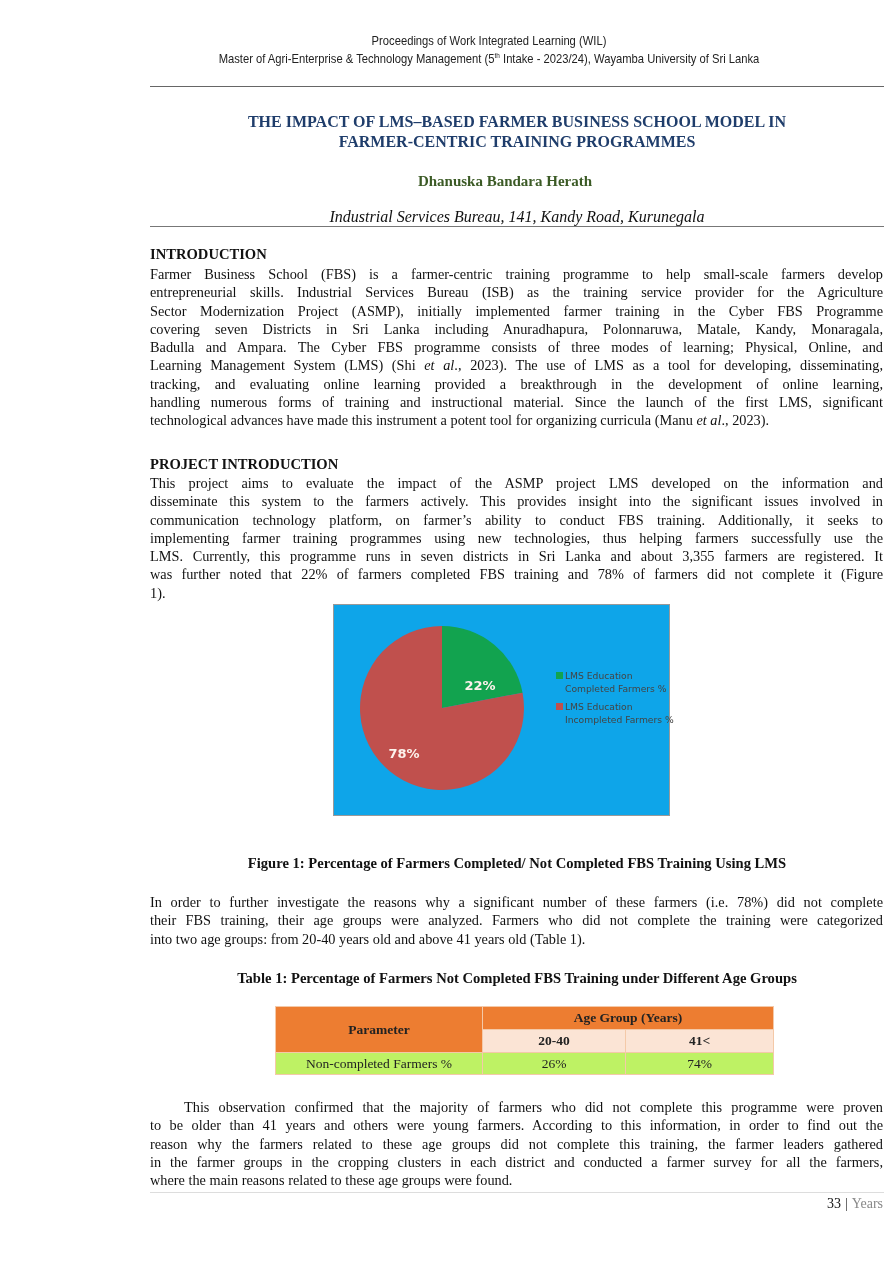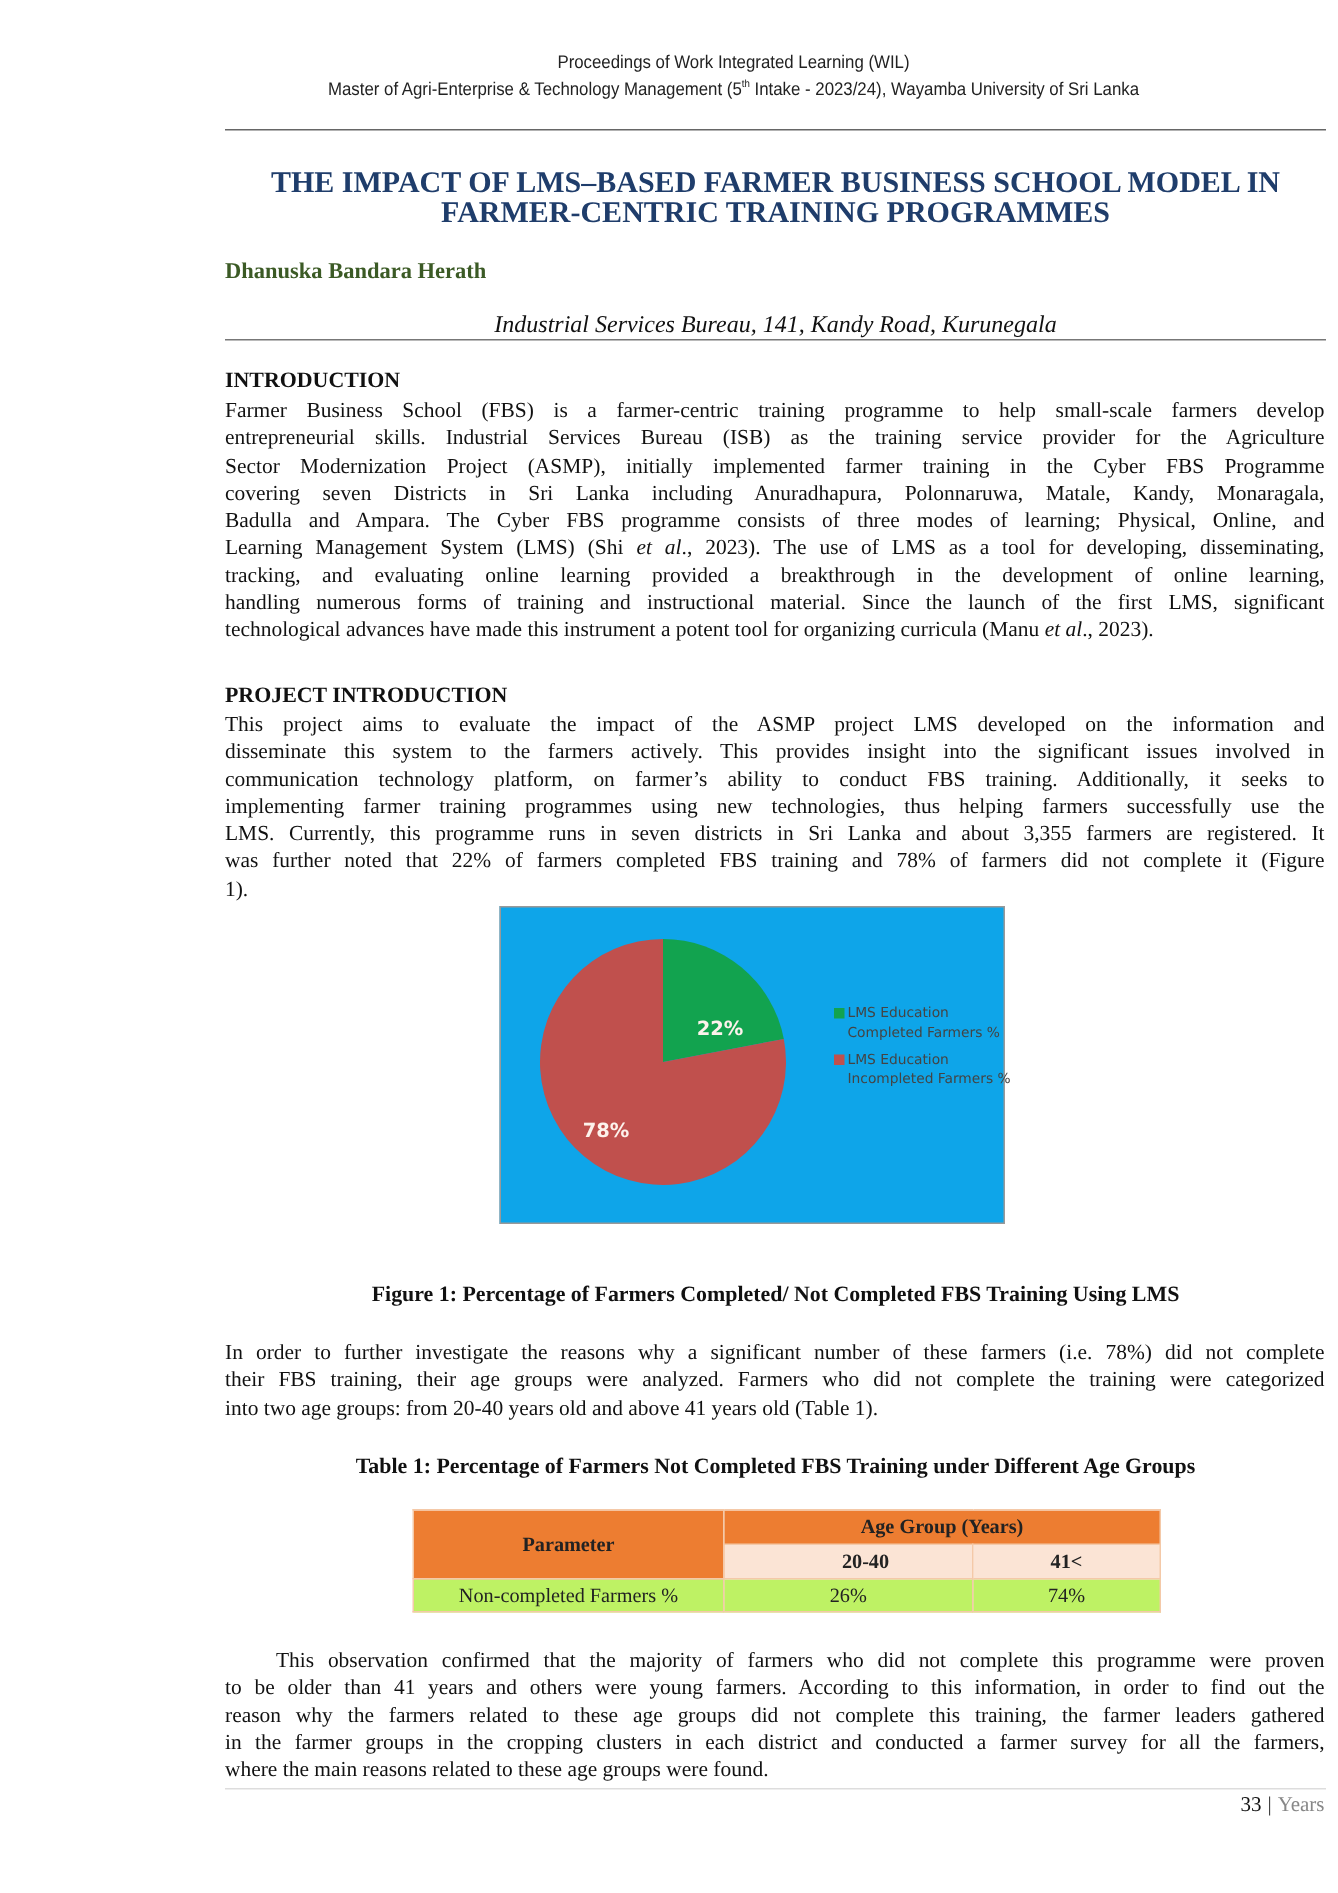--- a/index.html
+++ b/index.html
@@ -7,22 +7,22 @@
   .page { position: absolute; left: 0; top: 0; width: 892px; height: 970px; margin-left: 43px; }
 
   .run-head { position: absolute; left: 0; width: 892px; text-align: center;
     font-family: "Liberation Sans", sans-serif; font-size: 12.2px; color: #222; transform: scaleX(0.92); transform-origin: center; }
   .run-head.l1 { top: 34px; }
   .run-head.l2 { top: 52px; }
   .run-head sup { font-size: 7px; }
   .head-rule { position: absolute; left: 107px; width: 734px; top: 86px; height: 0; border-top: 1.5px solid #666; }
 
   .title { position: absolute; left: 107px; width: 734px; top: 112px; text-align: center;
-    font-family: "Liberation Serif", serif; font-weight: bold; font-size: 20px; line-height: 20px; color: #1f3d6b; }
-  .author { position: absolute; left: 107px; width: 734px; top: 173px; text-align: left;
+    font-family: "Liberation Serif", serif; font-weight: bold; font-size: 16px; line-height: 20px; color: #1f3d6b; }
+  .author { position: absolute; left: 95px; width: 734px; top: 173px; text-align: center;
     font-family: "Liberation Serif", serif; font-weight: bold; font-size: 15px; color: #3b5a25; }
   .affil { position: absolute; left: 107px; width: 734px; top: 208px; text-align: center;
     font-family: "Liberation Serif", serif; font-style: italic; font-size: 16px; color: #111; }
   .affil-rule { position: absolute; left: 107px; width: 734px; top: 226px; border-top: 1.5px solid #777; }
 
   .sec-head { position: absolute; left: 107px; font-family: "Liberation Serif", serif; font-weight: bold; font-size: 14.6px; color: #111; }
   .para { position: absolute; left: 107px; width: 733px; font-family: "Liberation Serif", serif; font-size: 14.3px;
     line-height: 18.3px; text-align: justify; color: #111; }
   .para .ln { display: block; text-align: justify; text-align-last: justify; white-space: nowrap; }
   .para .ln.last { text-align-last: left; }
@@ -121,21 +121,21 @@
 
   <div class="tbl-caption">Table 1: Percentage of Farmers Not Completed FBS Training under Different Age Groups</div>
 
   <table class="data">
     <tbody>
         <tr>
       <th class="orange" rowspan="2" style="width:206px;">Parameter</th>
       <th class="orange" colspan="2">Age Group (Years)</th>
     </tr>
     <tr>
-      <th class="light" style="width:142px;padding-left:23px;">20-40</th>
+      <th class="light" style="width:142px;">20-40</th>
       <th class="light">41&lt;</th>
     </tr>
     <tr>
       <td>Non-completed Farmers %</td>
       <td>26%</td>
       <td>74%</td>
     </tr>
   </tbody>
     </table>
 

